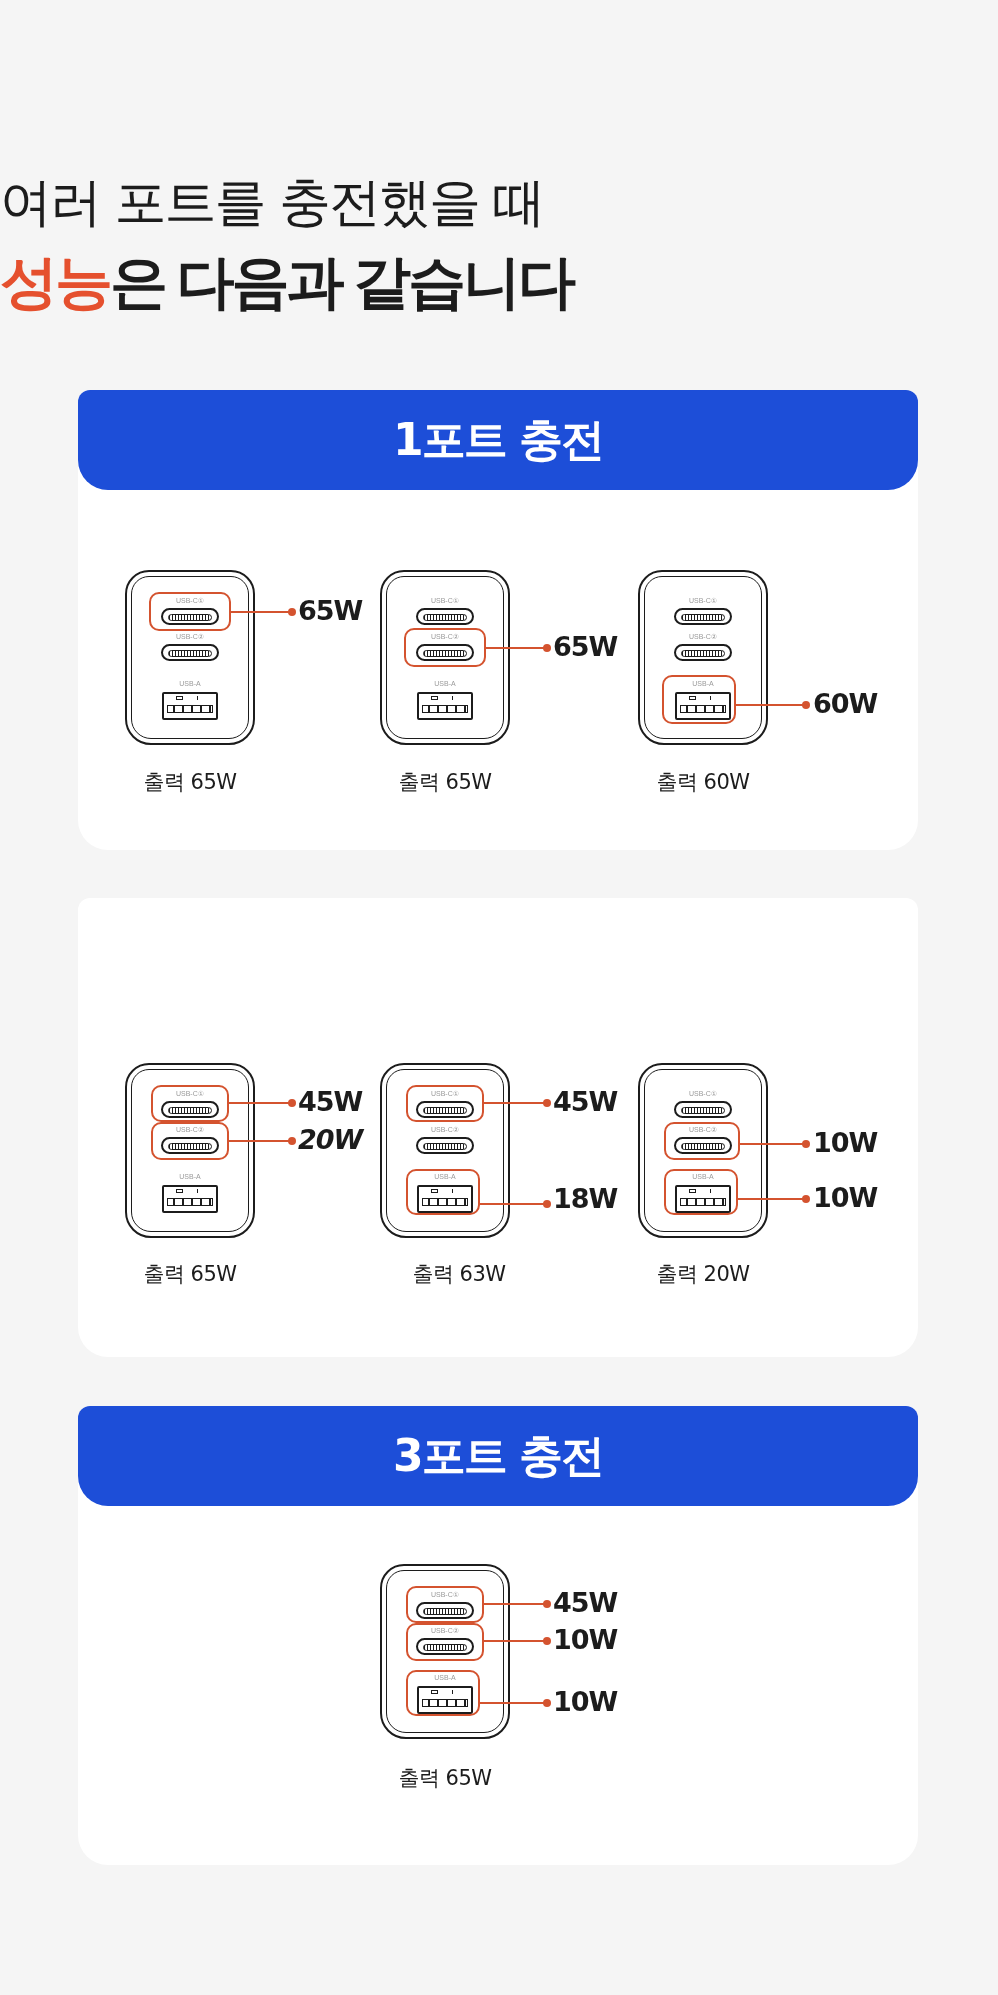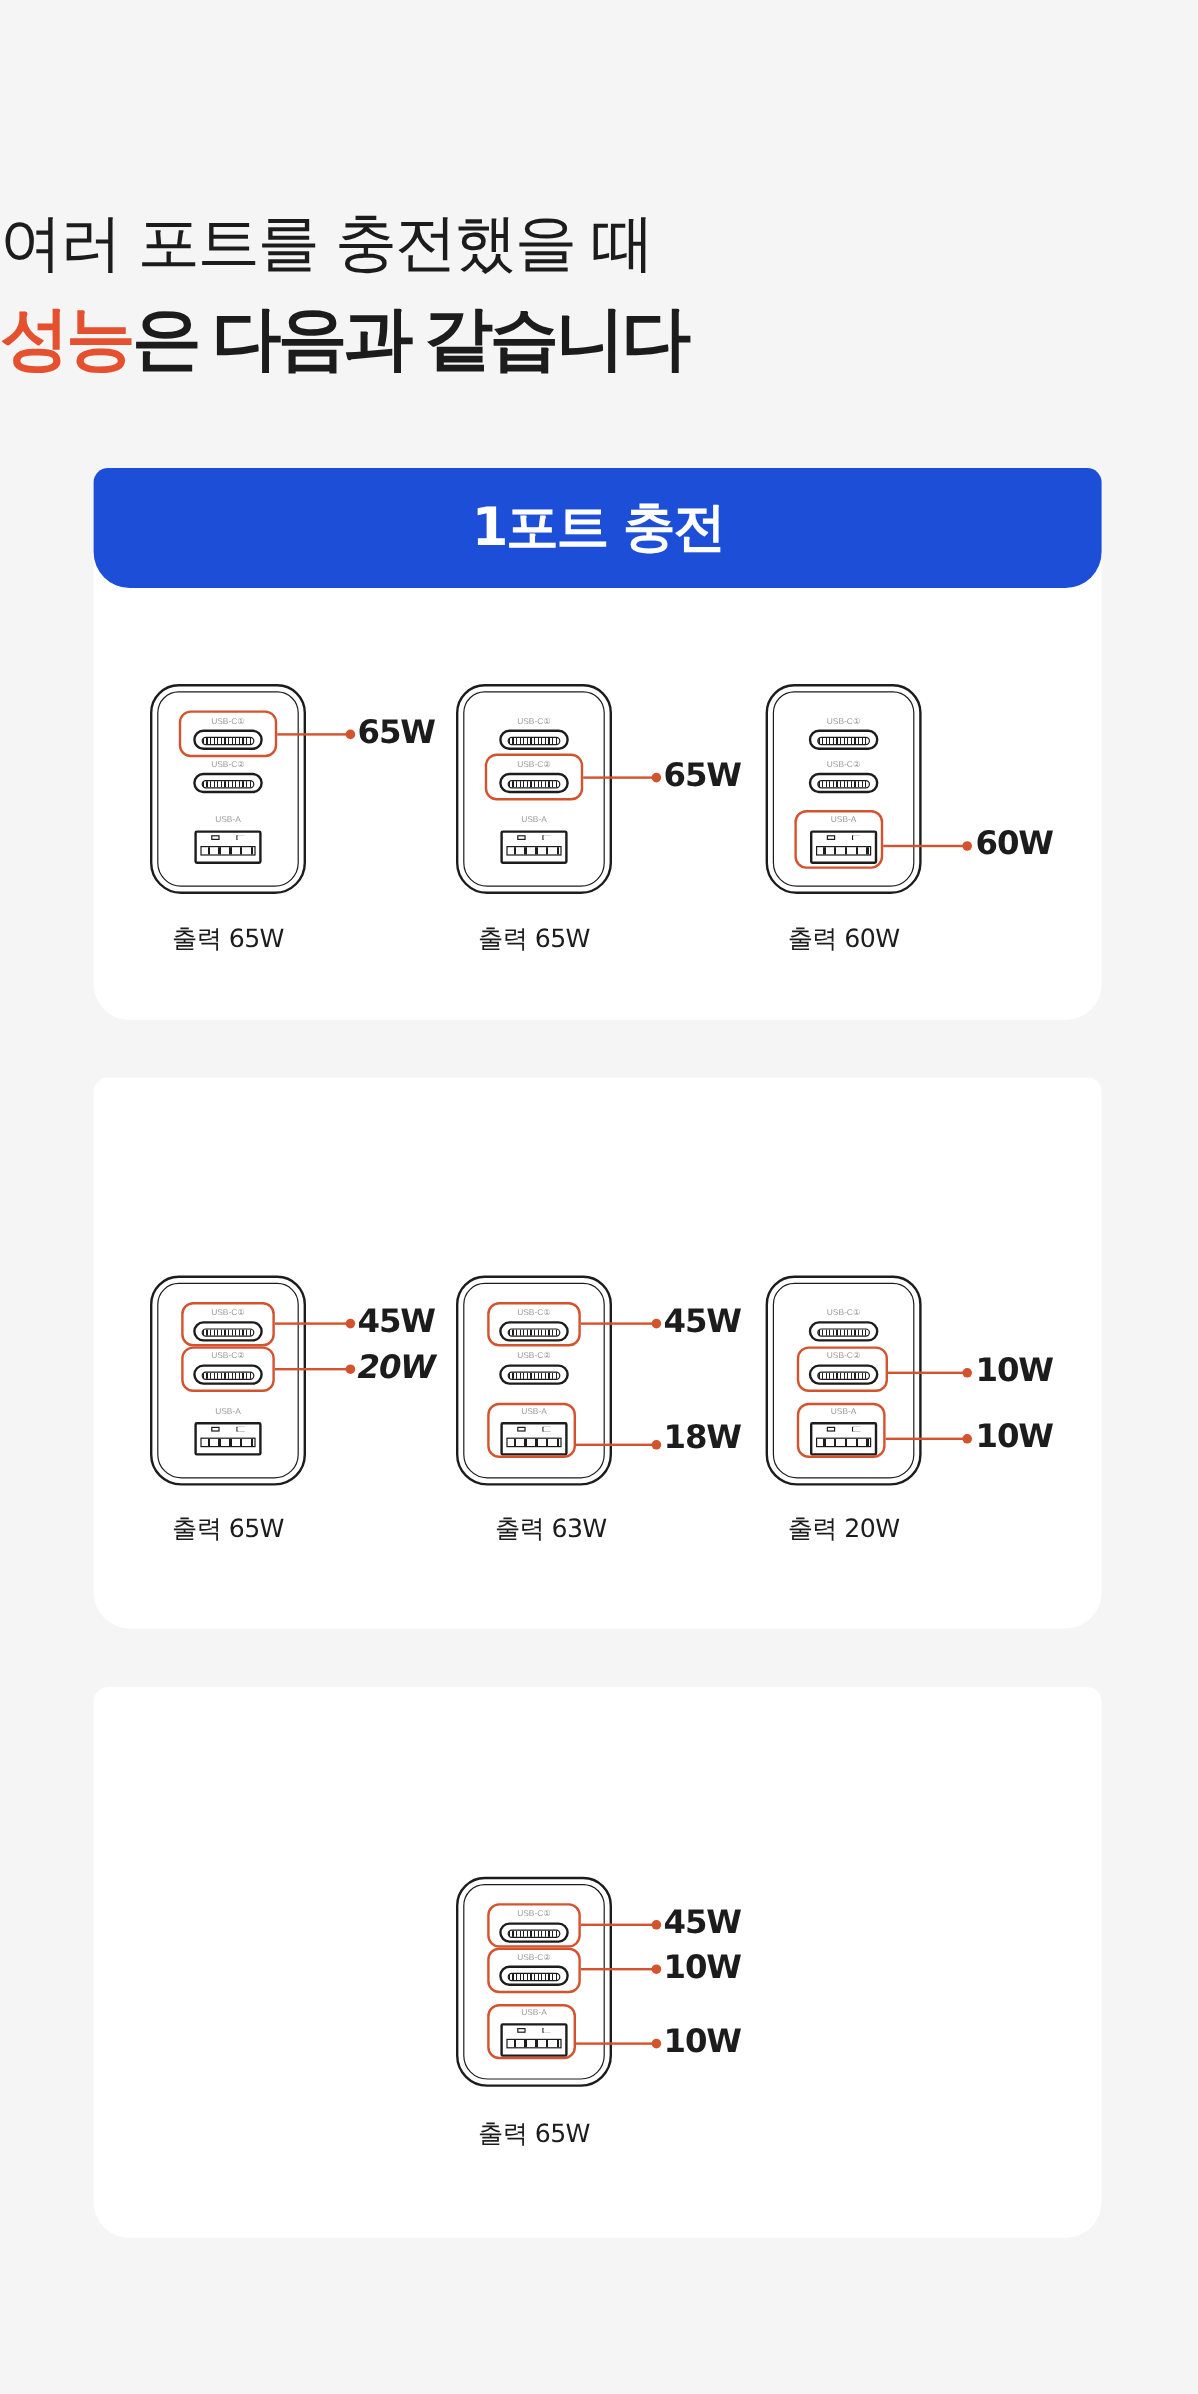--- a/index.html
+++ b/index.html
@@ -180,20 +180,21 @@
   <div class="line" style="left:662px; top:245px; width:66px;"></div>
   <div class="dot" style="left:724px; top:242px;"></div>
   <div class="watt" style="left:735px; top:230px;">10W</div>
   <div class="line" style="left:660px; top:300px; width:68px;"></div>
   <div class="dot" style="left:724px; top:297px;"></div>
   <div class="watt" style="left:735px; top:285px;">10W</div>
   <div class="caption" style="left:545px; top:362px;">출력 20W</div>
 </div>
 
 <div class="card" style="top:1406px; height:459px;">
+  <div class="band">3포트 충전</div>
 
   <div class="charger" style="left:302px; top:158px;">
     <div class="outer"></div>
       <div class="inner"></div>
     <div class="port-label" style="top:27px;">USB-C①</div>
     <div class="usbc" style="top:38px;"></div>
     <div class="port-label" style="top:63px;">USB-C②</div>
     <div class="usbc" style="top:74px;"></div>
     <div class="port-label" style="top:110px;">USB-A</div>
     <div class="usba" style="top:122px;">

